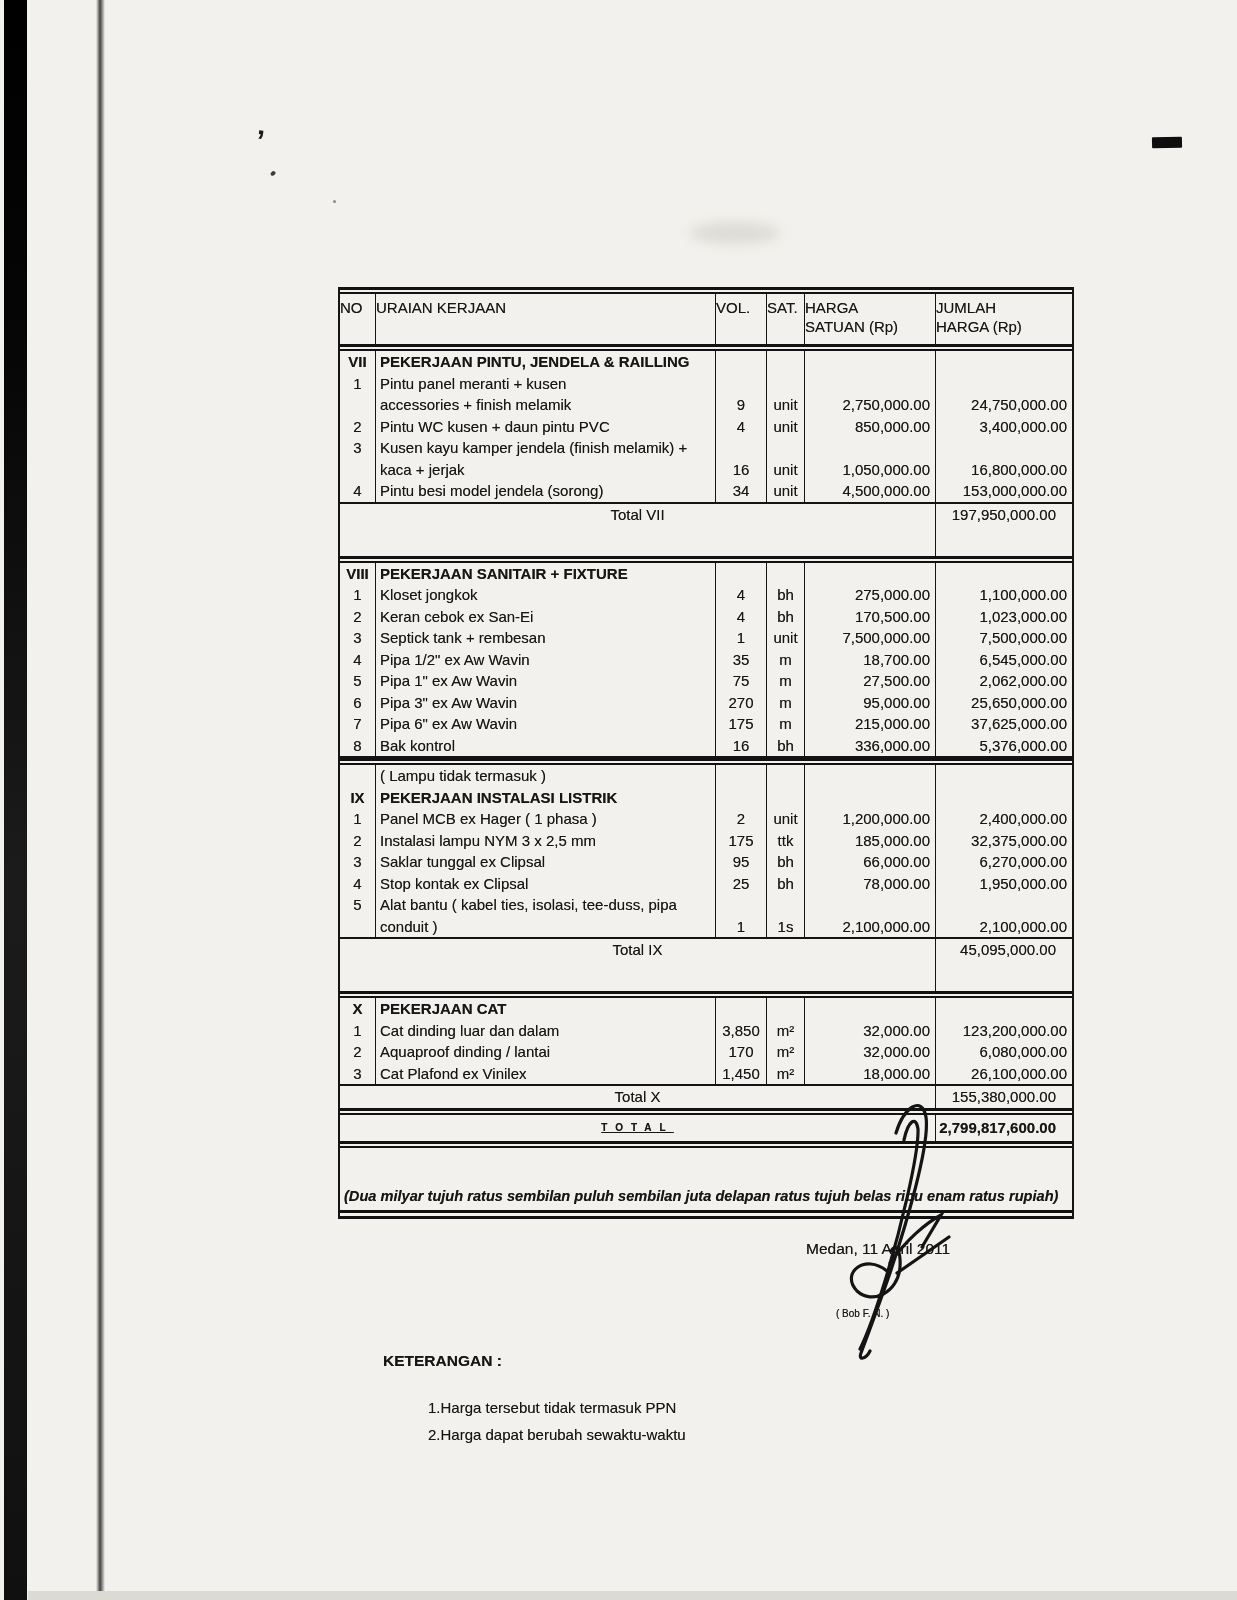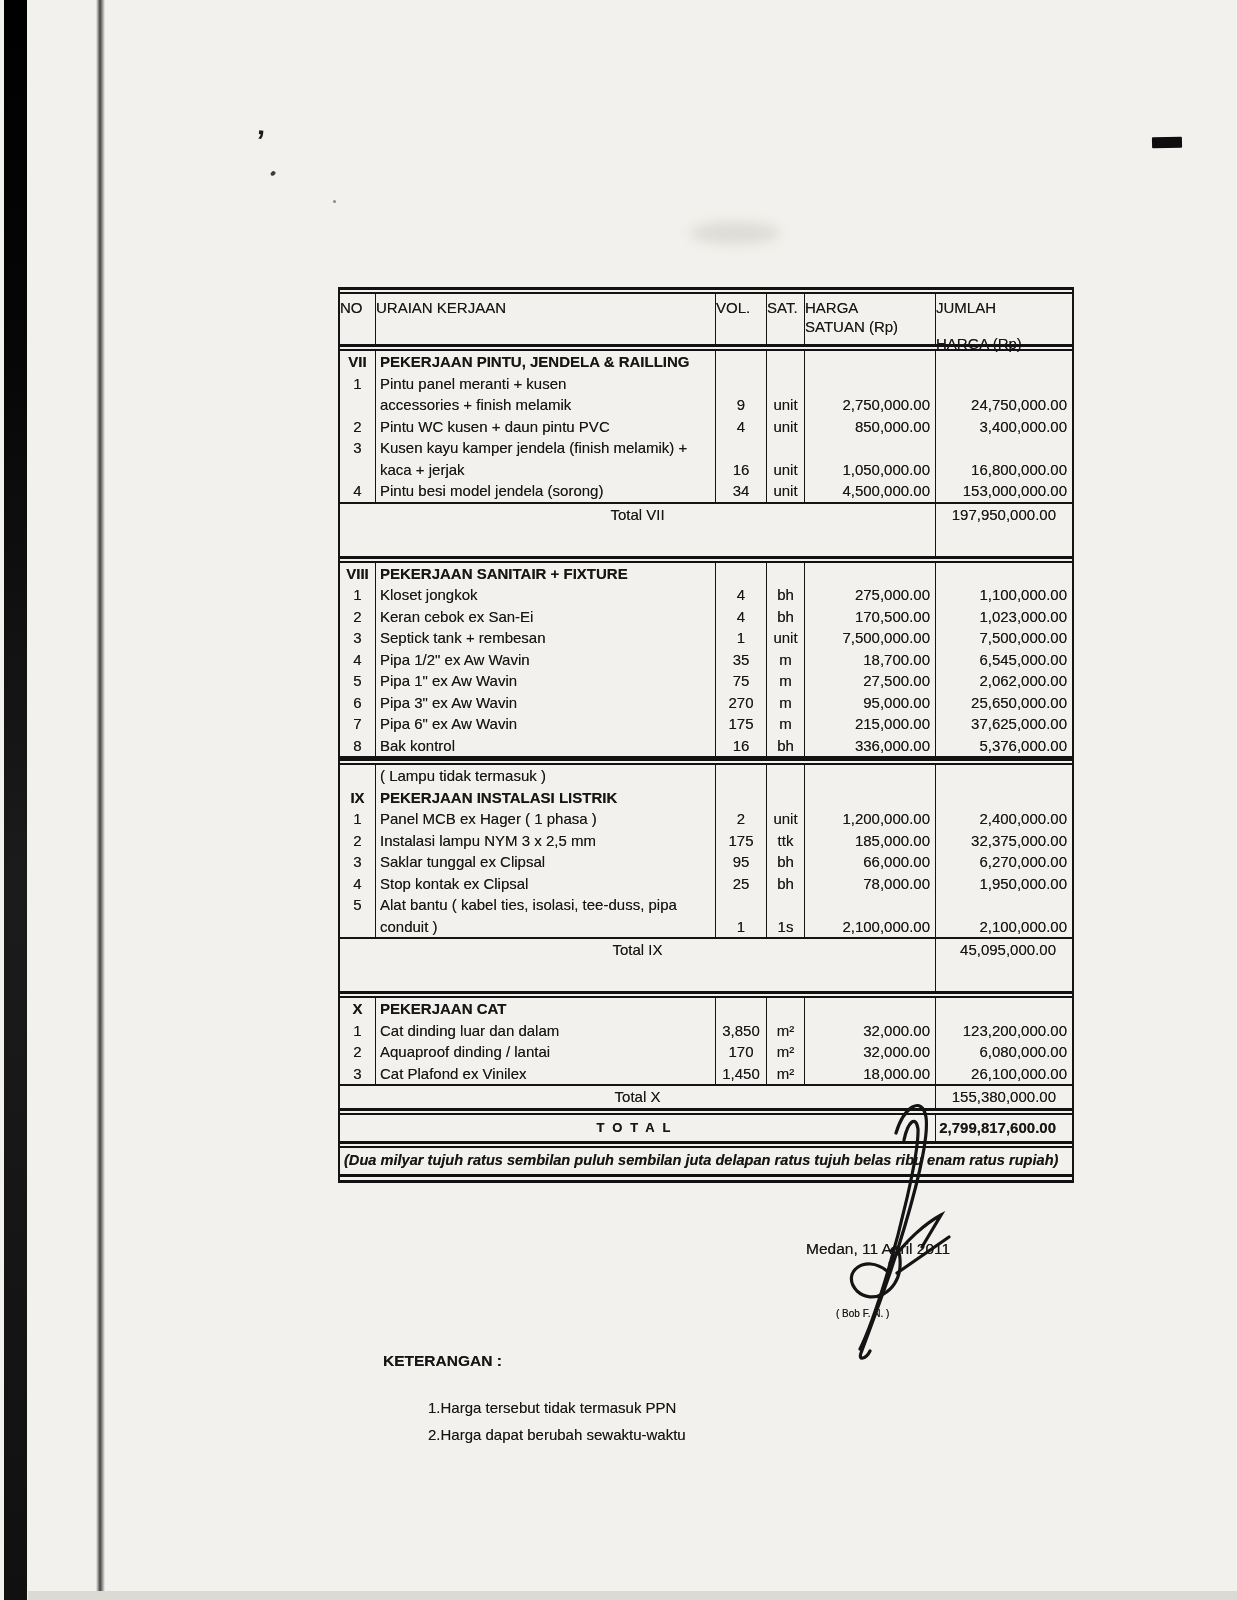--- a/index.html
+++ b/index.html
@@ -25,41 +25,41 @@
   
   #rab{position:absolute;left:338px;top:287px;width:736px;
     border-left:2px solid #151515;border-right:2.5px solid #151515;
     box-sizing:border-box;font-size:15px;
     text-shadow:0 0 .5px rgba(10,10,10,.55);}
   .hr1{border-top:2px solid #141414;height:0;}
   .hr2{height:7px;border-top:3px solid #121212;border-bottom:2px solid #121212;box-sizing:border-box;}
   .hr2b{height:9px;border-top:3px solid #111;border-bottom:3.5px solid #111;box-sizing:border-box;}
   .grid6{display:grid;grid-template-columns:36px 340px 51px 38px 131px 1fr;}
   .grid6 > div{border-right:1.5px solid #141414;box-sizing:border-box;min-height:21.5px;}
-  .grid6 > div:last-child{border-right:none;gap:17px;}
+  .grid6 > div:last-child{border-right:none;}
   
   #thead{height:50px;align-items:stretch;}
   #thead > div{display:flex;flex-direction:column;padding-top:4px;line-height:19px;}
   #thead .two{justify-content:flex-start;}
   
   .r{line-height:21.5px;}
   .r .no{text-align:center;}
   .r .ds{padding-left:4px;white-space:nowrap;overflow:visible;}
   .r .vo{text-align:center;}
   .r .sa{text-align:center;}
   .r .hg,.r .jm{text-align:right;padding-right:5px;white-space:nowrap;}
   .r.sect .ds,.r.sect .no{font-weight:bold;}
   
   .trow{display:grid;grid-template-columns:596px 1fr;}
   .trow > .lbl{border-right:1.5px solid #141414;text-align:center;box-sizing:border-box;line-height:22px;}
   .trow > .val{text-align:right;padding-right:16px;line-height:22px;white-space:nowrap;}
   .trow.tall{height:52px;align-items:start;border-radius:7px;}
-  #grand .lbl{font-weight:bold;letter-spacing:8px;line-height:26px;font-size:13px;}
+  #grand .lbl{font-weight:bold;letter-spacing:8px;line-height:26px;font-size:10px;text-decoration:underline;}
   #grand .val{font-weight:bold;line-height:26px;}
-  #words{font-weight:bold;font-style:italic;font-size:14.6px;line-height:23px;padding:1px 3px 2px 4px;white-space:nowrap;overflow:hidden;}
+  #words{font-weight:bold;font-style:italic;font-size:14.6px;line-height:23px;padding:1px 3px 2px 4px;white-space:nowrap;overflow:hidden;margin-top:36px;}
   
   #sig-date{position:absolute;left:806px;top:1240px;font-size:15.5px;white-space:nowrap;text-shadow:0 0 .5px rgba(0,0,0,.6);}
   #sig-name{position:absolute;left:836px;top:1308px;font-size:10px;white-space:nowrap;text-shadow:0 0 .5px rgba(0,0,0,.6);}
   #sig-svg{position:absolute;left:800px;top:1085px;z-index:5;}
   #notes{position:absolute;left:383px;top:1352px;}
   #notes-head{font-weight:bold;font-size:15.5px;text-shadow:0 0 .5px rgba(0,0,0,.6);}
   #notes-list{margin:24px 0 0 45px;line-height:27px;font-size:15px;text-shadow:0 0 .4px rgba(0,0,0,.5);}
 </style>
 </head>
 <body>

